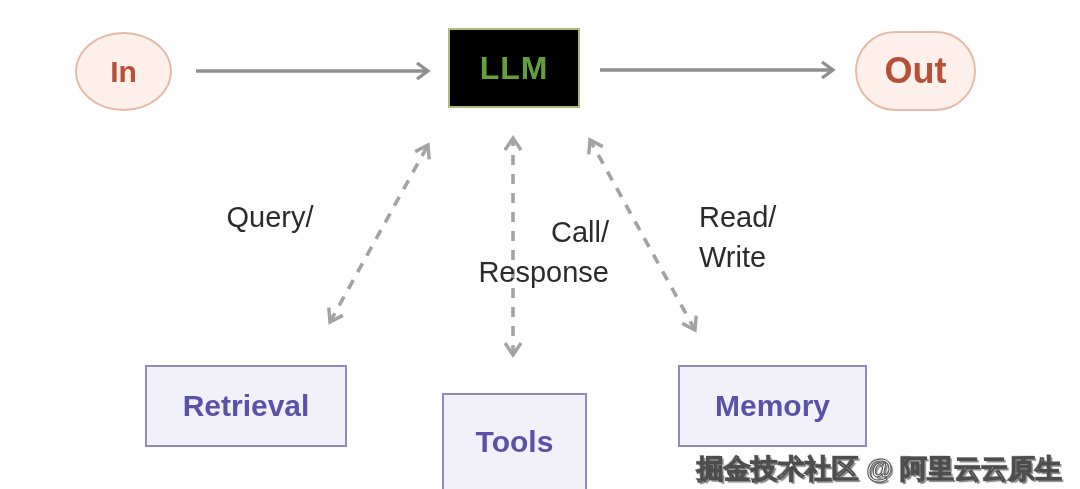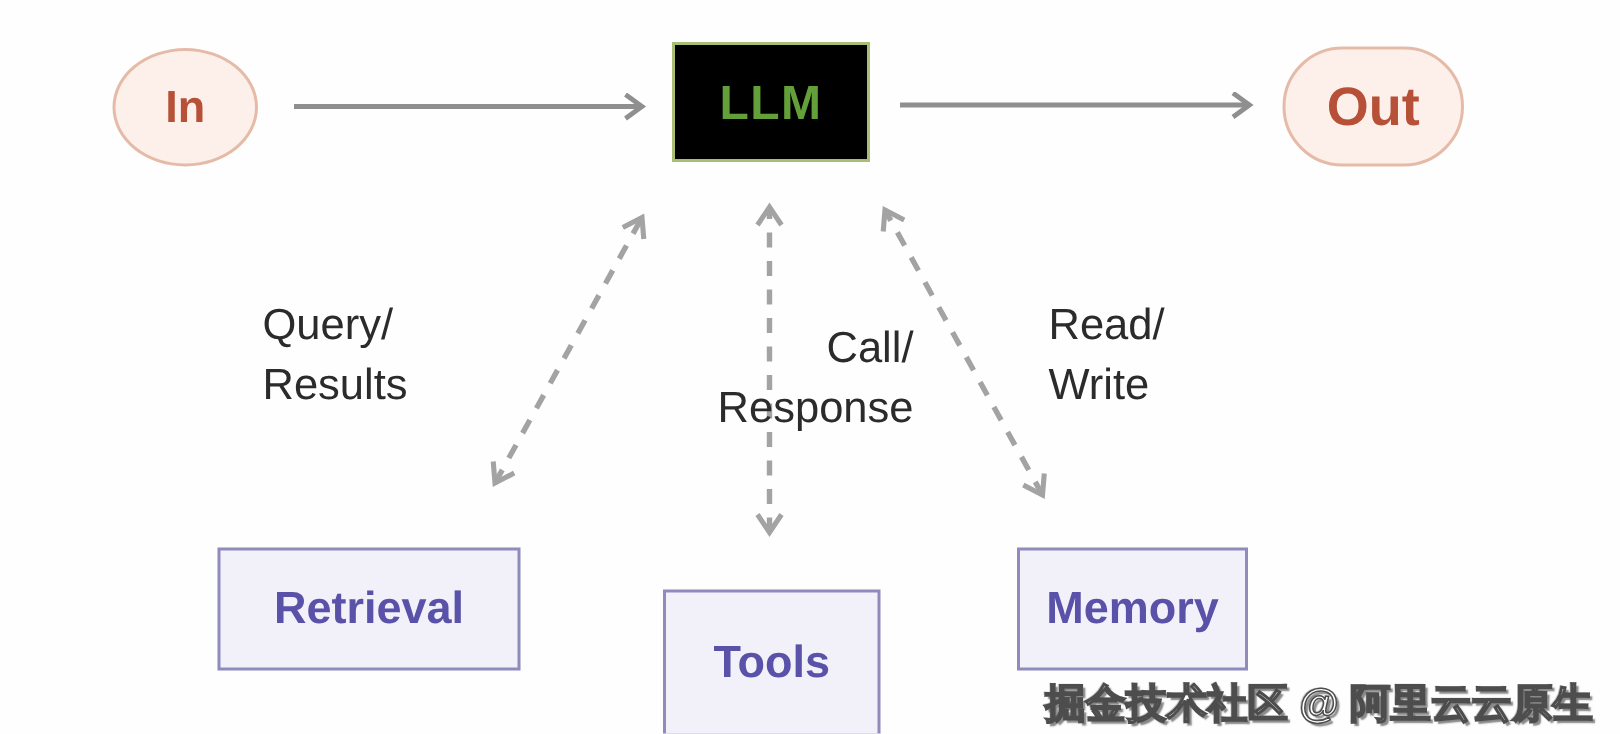--- a/index.html
+++ b/index.html
@@ -36,29 +36,29 @@
     left: 448px; top: 28px; width: 132px; height: 80px;
     background: #000000; border: 2px solid #a9bd74;
     color: #64a039; font-size: 32px; letter-spacing: 1px;
   }
   .node-bottom {
     background: #f2f1fa; border: 2px solid #8f8bbc;
     color: #5a52a8; font-size: 30px;
   }
   .node-retrieval { left: 145px; top: 365px; width: 202px; height: 82px; }
   .node-tools     { left: 442px; top: 393px; width: 145px; height: 98px; }
-  .node-memory    { left: 678px; top: 365px; width: 154px; height: 82px; }
+  .node-memory    { left: 678px; top: 365px; width: 189px; height: 82px; }
 
   .edge-label {
     position: absolute;
     color: #2b2b2b;
     font-size: 29px; font-weight: 500;
     line-height: 40px;
   }
-  .edge-label-retrieval { left: 175px; top: 197px; width: 190px; text-align: left; }
+  .edge-label-retrieval { left: 175px; top: 197px; width: 190px; text-align: center; }
   .edge-label-tools     { left: 419px; top: 212px; width: 190px; text-align: right; }
   .edge-label-memory    { left: 699px; top: 197px; width: 190px; text-align: left; }
 
   .watermark {
     position: absolute;
     right: 18px; bottom: 2px;
     font-size: 27px; font-weight: bold;
     color: #ffffff;
     -webkit-text-stroke: 1px #4d4d4d;
     text-shadow: 2px 2px 1px rgba(70,70,70,0.65), -1px -1px 0 rgba(120,120,120,0.4);
@@ -99,21 +99,20 @@
   <div class="node node-llm">
     <span>LLM</span>
   </div>
 
   <div class="node node-out">
     <span>Out</span>
   </div>
 
   <div class="edge-label edge-label-retrieval">
     <div>Query/</div>
-    <div>Results</div>
   </div>
 
   <div class="edge-label edge-label-tools">
     <div>Call/</div>
     <div>Response</div>
   </div>
 
   <div class="edge-label edge-label-memory">
     <div>Read/</div>
     <div>Write</div>

